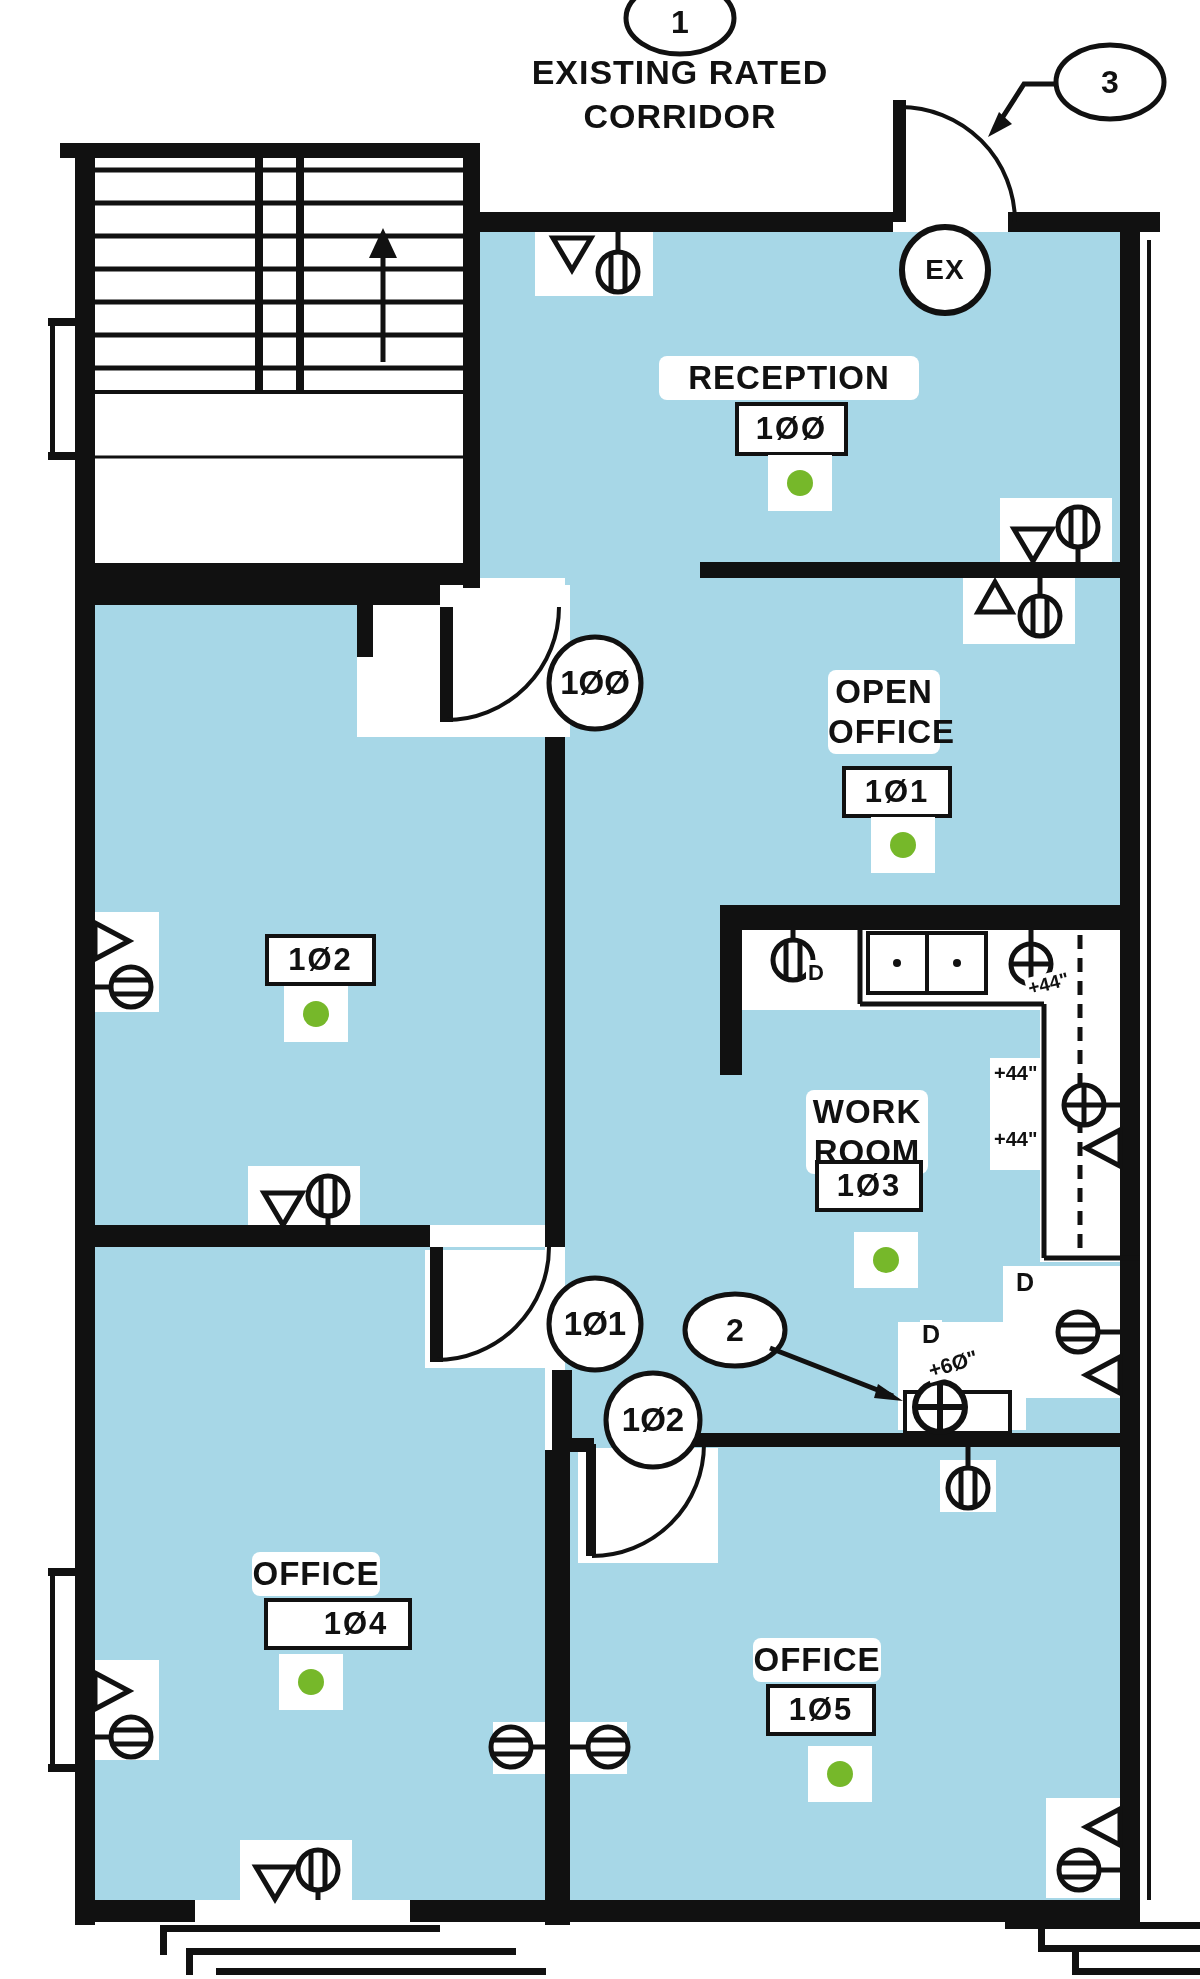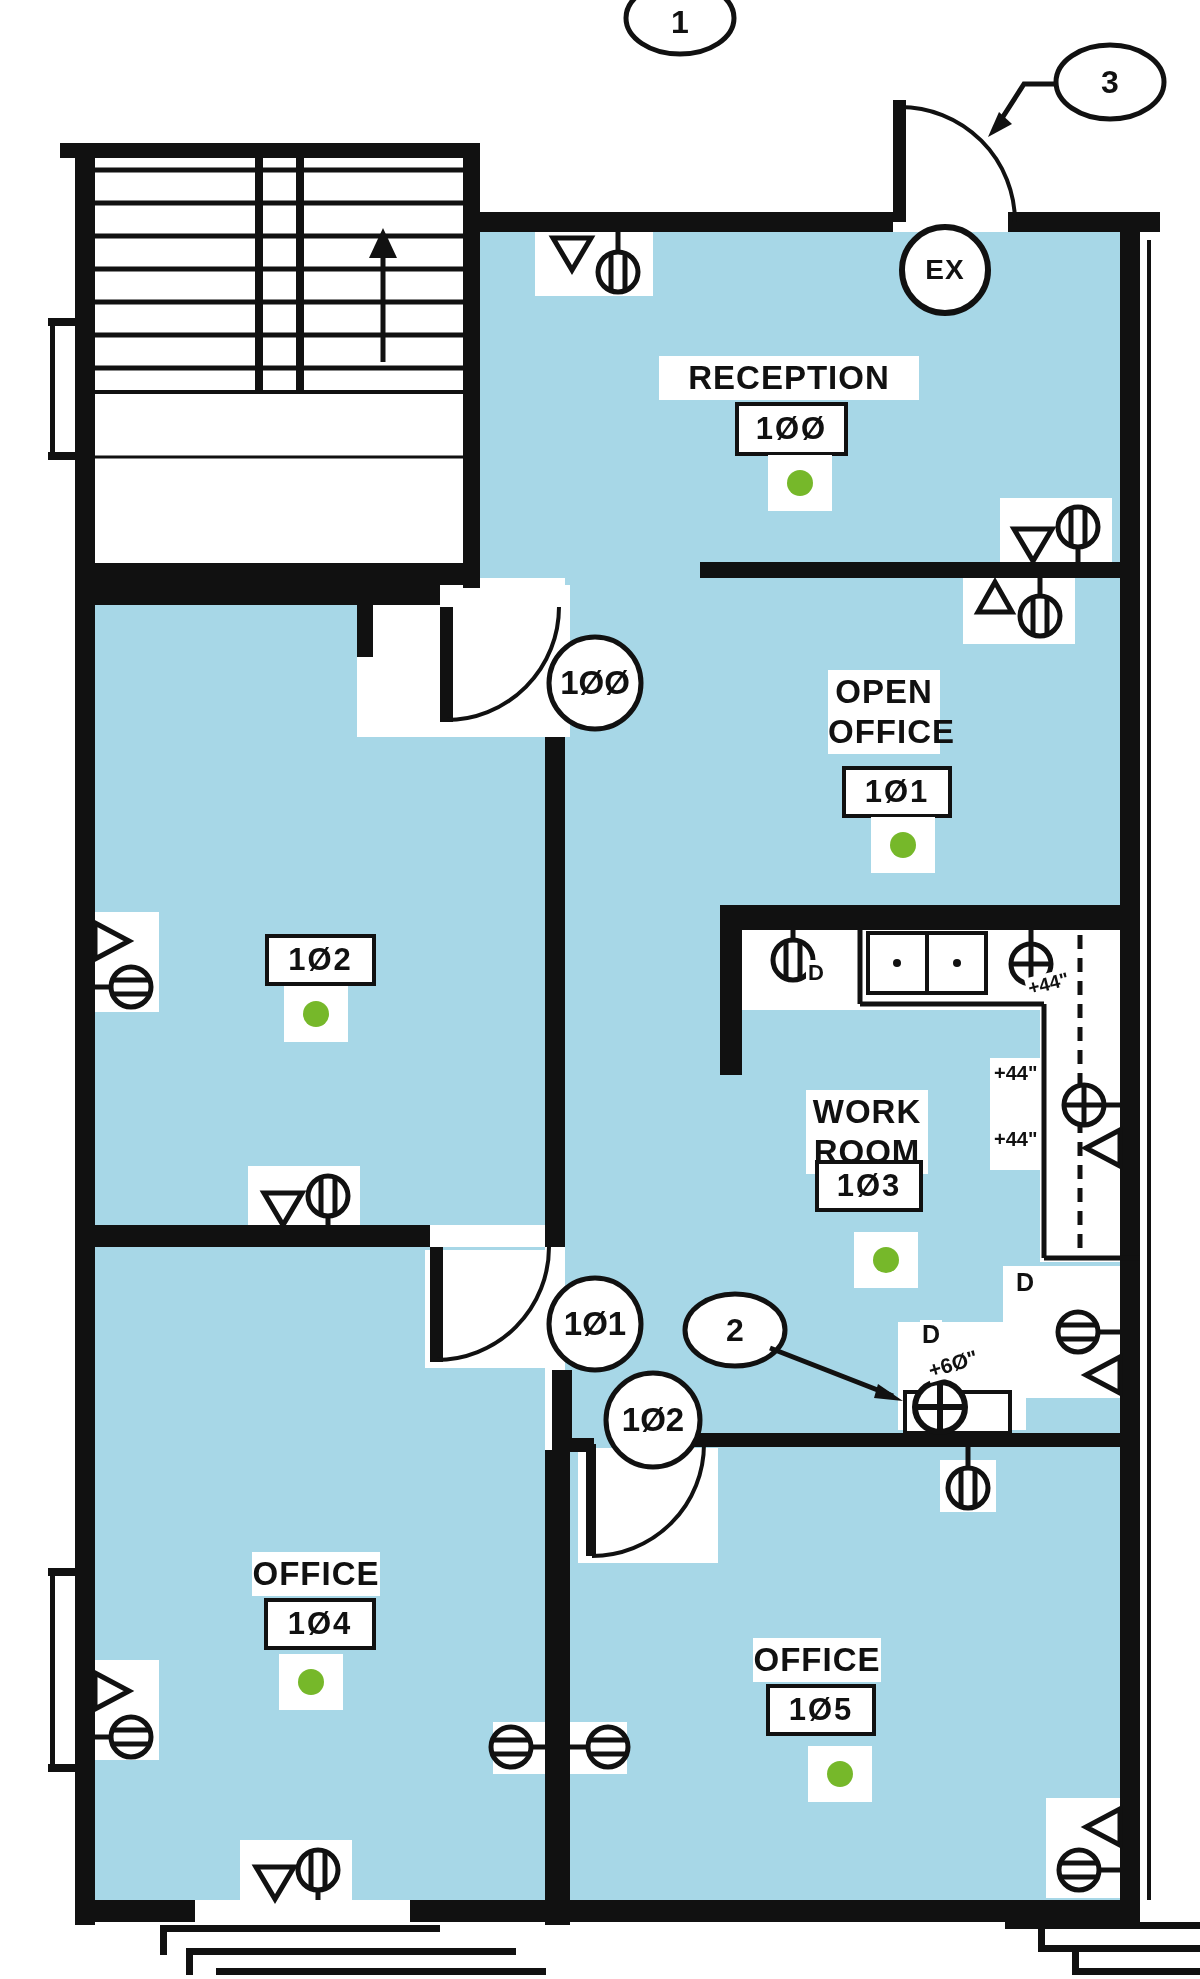--- a/index.html
+++ b/index.html
@@ -1,21 +1,21 @@
 <!DOCTYPE html>
 <html><head>
 <meta charset="utf-8">
 <style>
   html,body{margin:0;padding:0;background:#fff;}
   .plan{position:relative;width:1200px;height:1979px;background:#ffffff;overflow:hidden;
         font-family:"Liberation Sans",sans-serif;color:#111;}
   .fill{position:absolute;background:#A7D7E7;}
   .lines{position:absolute;left:0;top:0;}
   .txt{position:absolute;font-weight:bold;color:#111;}
-  .roomname{background:#fff;text-align:center;font-size:33px;letter-spacing:1px;line-height:40px;padding:2px 0;}
+  .roomname{background:#fff;text-align:center;font-size:33px;letter-spacing:1px;line-height:40px;padding:2px 0;border-radius:8px;}
   .numbox{background:#fff;border:4px solid #111;text-align:center;font-size:31px;letter-spacing:2px;
           display:flex;align-items:center;justify-content:center;}
   .ctext{display:flex;align-items:center;justify-content:center;text-align:center;}
   .ann{background:#fff;padding:0 2px;}
   .dothalo{position:absolute;background:#fff;display:flex;align-items:center;justify-content:center;}
   .dot{width:26px;height:26px;border-radius:50%;background:#76B82A;}
 </style>
 </head>
 <body>
 
@@ -231,20 +231,21 @@
     </g>
 
     <g stroke="#111" fill="none">
       <polyline points="1056,84 1024,84 997,126" stroke-width="5"></polyline>
       <polygon points="988,137 1012,124 999,112" fill="#111" stroke="none"></polygon>
       <line x1="770" y1="1348" x2="893" y2="1396" stroke-width="5"></line>
       <polygon points="903,1401 878,1384 874,1398" fill="#111" stroke="none"></polygon>
     </g>
   </svg>
 
+  <div class="txt ctext" style="left:470px;top:50px;width:420px;font-size:34px;letter-spacing:1px;line-height:44px;">EXISTING RATED CORRIDOR</div>
 
   <div class="txt ctext" style="left:635px;top:-4px;width:90px;height:52px;font-size:32px;">1</div>
   <div class="txt ctext" style="left:1065px;top:52px;width:90px;height:60px;font-size:32px;">3</div>
   <div class="txt ctext" style="left:695px;top:1300px;width:80px;height:60px;font-size:32px;">2</div>
   <div class="txt ctext" style="left:903px;top:228px;width:84px;height:84px;font-size:28px;letter-spacing:1px;">EX</div>
 
   <div class="txt ctext" style="left:549px;top:637px;width:92px;height:92px;font-size:33px;">1ØØ</div>
   <div class="txt ctext" style="left:549px;top:1278px;width:92px;height:92px;font-size:33px;">1Ø1</div>
   <div class="txt ctext" style="left:607px;top:1374px;width:92px;height:92px;font-size:33px;">1Ø2</div>
 
@@ -253,21 +254,21 @@
 
   <div class="txt roomname" style="left:828px;top:670px;width:112px;">OPEN OFFICE</div>
   <div class="txt numbox" style="left:842px;top:766px;width:102px;height:44px;">1Ø1</div>
 
   <div class="txt numbox" style="left:265px;top:934px;width:103px;height:44px;">1Ø2</div>
 
   <div class="txt roomname" style="left:806px;top:1090px;width:122px;">WORK ROOM</div>
   <div class="txt numbox" style="left:815px;top:1160px;width:100px;height:44px;">1Ø3</div>
 
   <div class="txt roomname" style="left:252px;top:1552px;width:128px;">OFFICE</div>
-  <div class="txt numbox" style="left:264px;top:1598px;width:104px;height:44px;">1Ø4</div>
+  <div class="txt numbox" style="left:264px;top:1598px;width:104px;height:44px;padding-left:36px;">1Ø4</div>
 
   <div class="txt roomname" style="left:753px;top:1638px;width:128px;">OFFICE</div>
   <div class="txt numbox" style="left:766px;top:1684px;width:102px;height:44px;">1Ø5</div>
 
   <div class="txt ann" style="left:806px;top:960px;font-size:22px;">D</div>
   <div class="txt ann" style="left:1026px;top:973px;font-size:19px;transform:rotate(-14deg);">+44"</div>
   <div class="txt ann" style="left:992px;top:1062px;font-size:20px;">+44"</div>
   <div class="txt ann" style="left:992px;top:1128px;font-size:20px;">+44"</div>
   <div class="txt ann" style="left:1014px;top:1268px;font-size:25px;">D</div>
   <div class="txt ann" style="left:920px;top:1320px;font-size:25px;">D</div>

